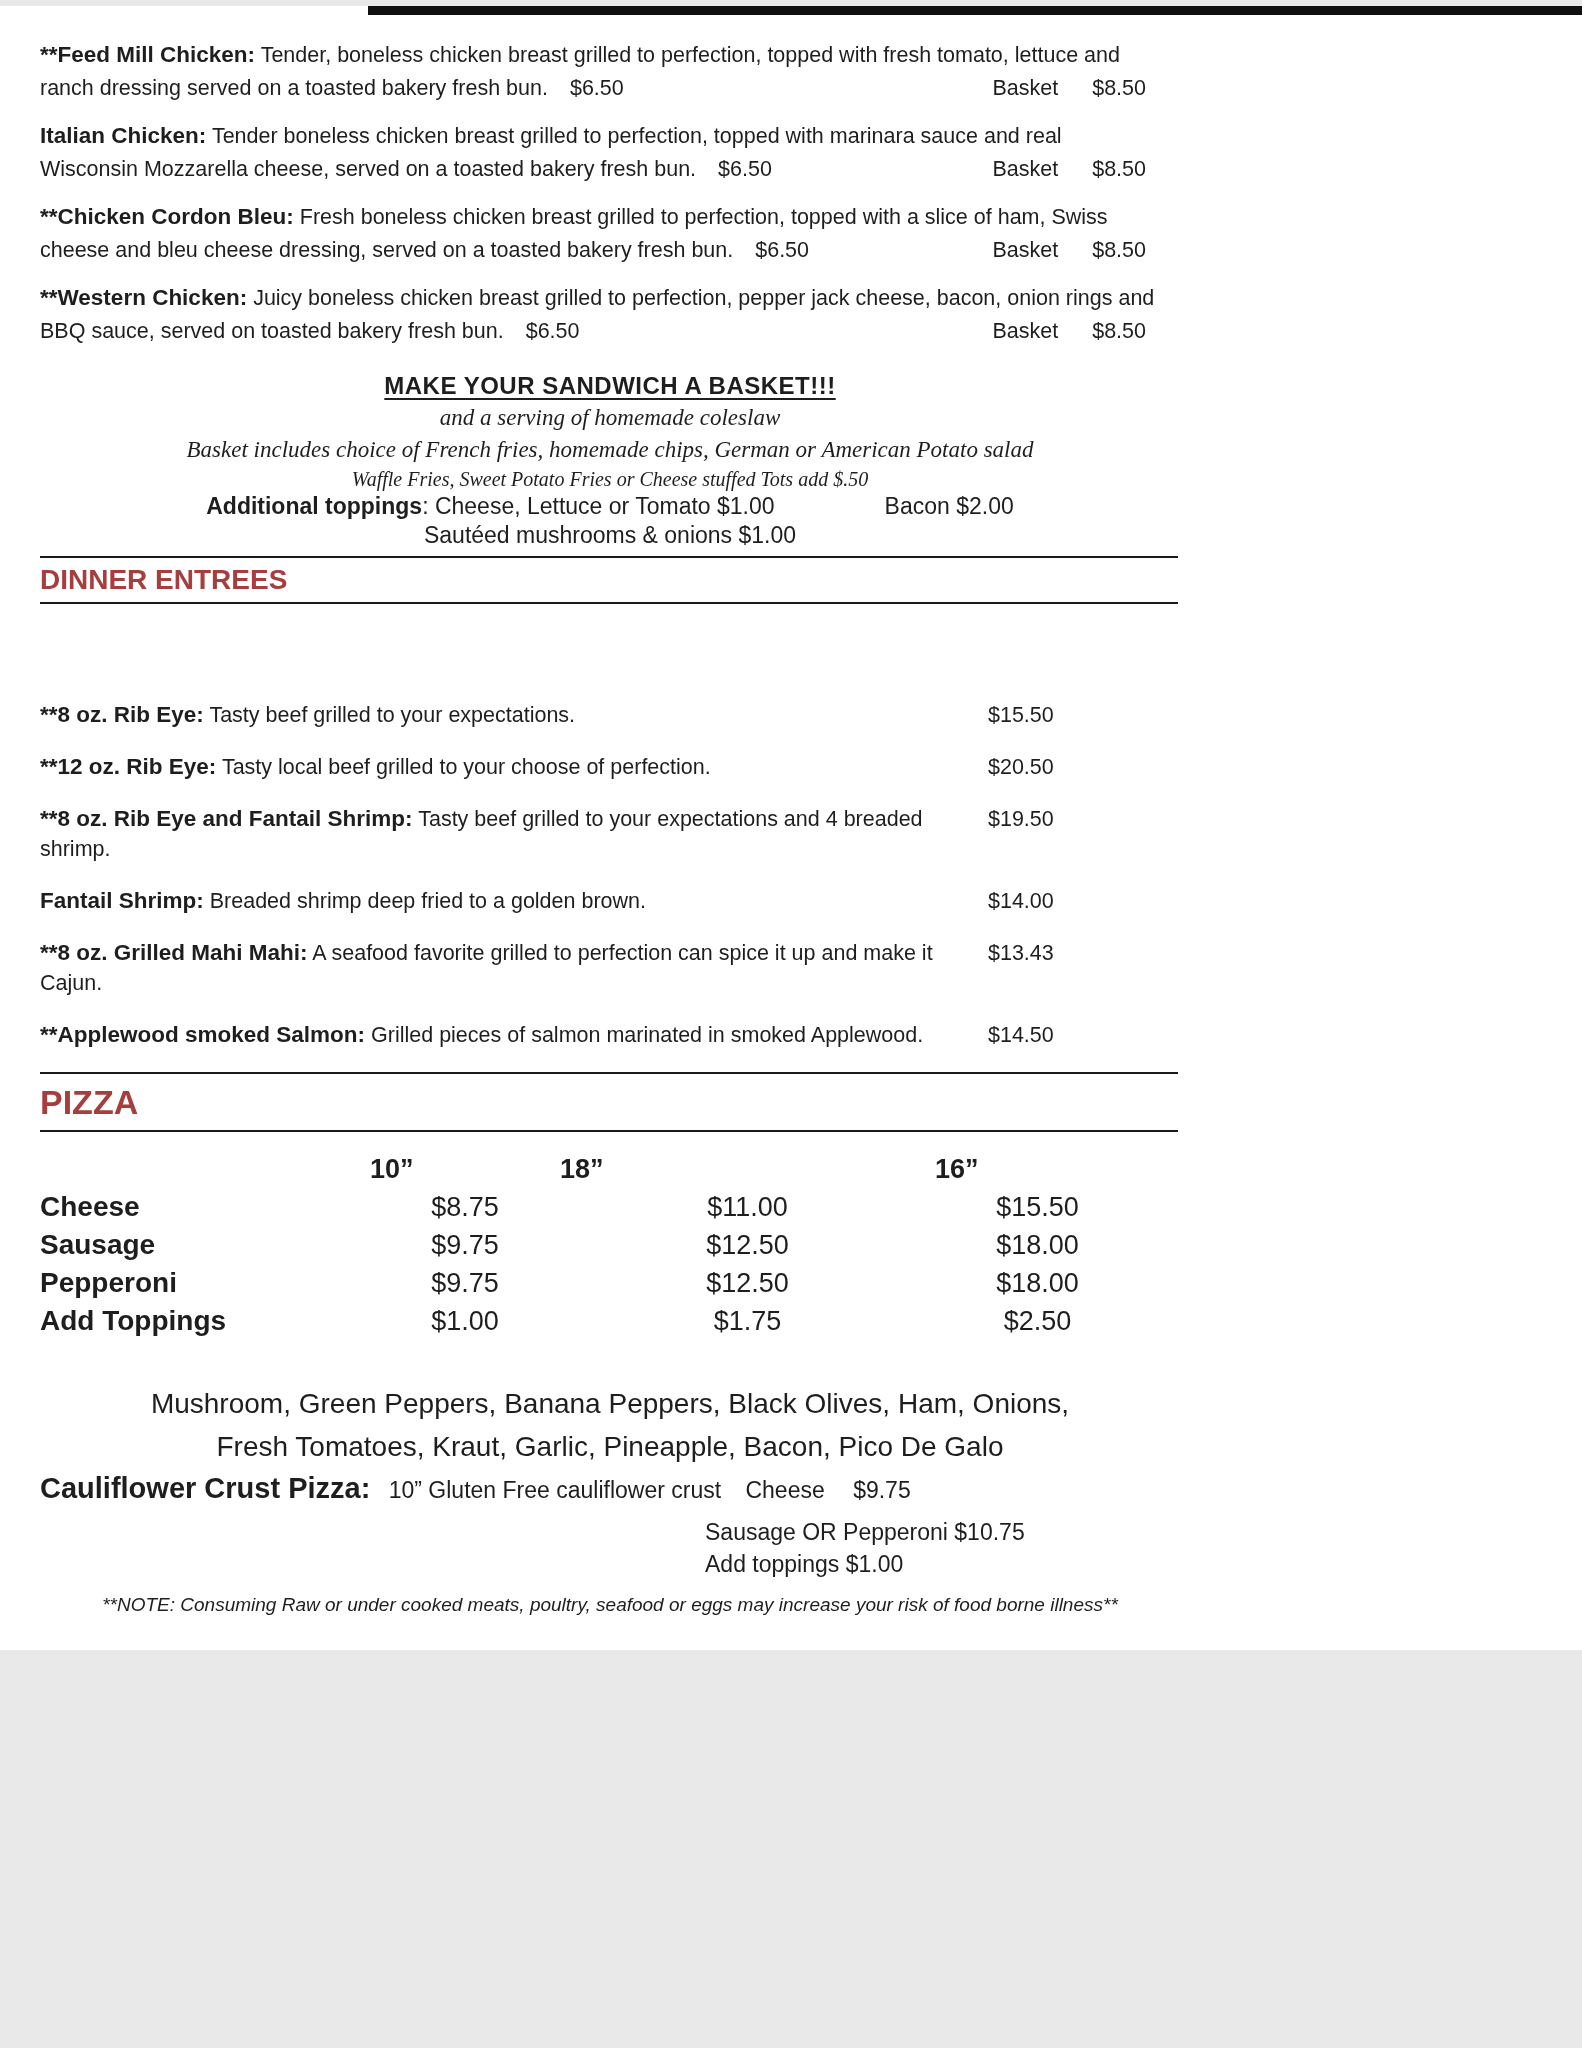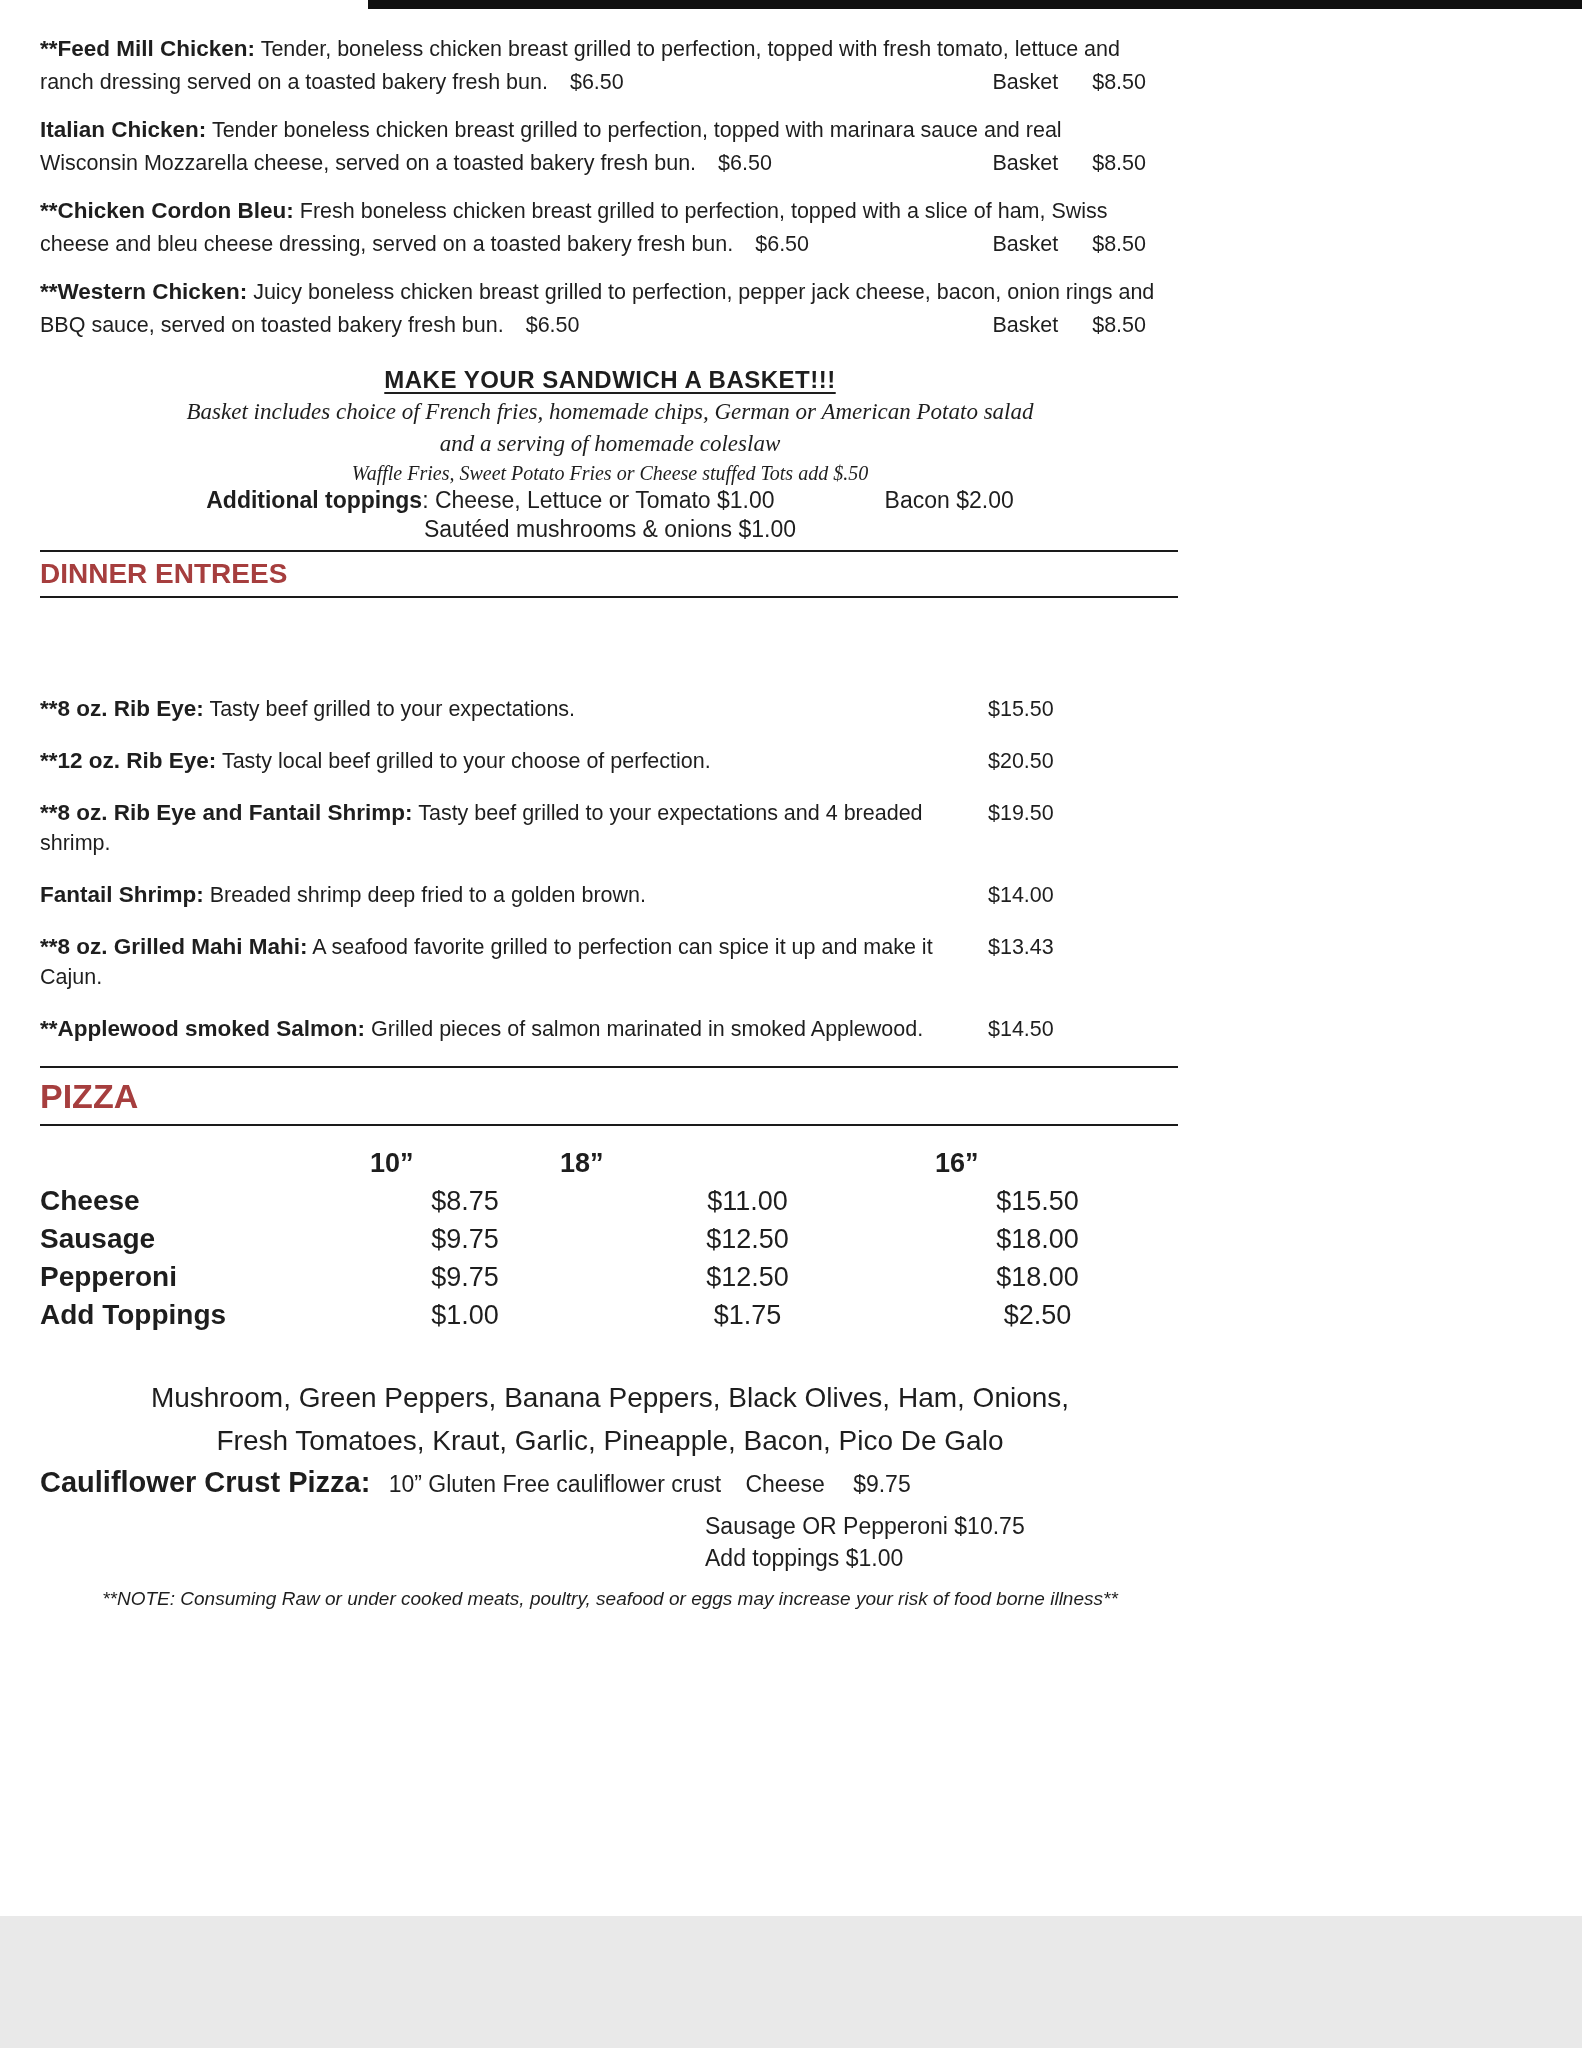--- a/index.html
+++ b/index.html
@@ -1,22 +1,22 @@
 <!DOCTYPE html>
 <html style="--accent_red: #a63e3e; --ink: #1e1e1e; --scan_bar: #101010;"><head>
 <meta charset="utf-8">
 <style>
   * { margin:0; padding:0; box-sizing:border-box; }
   html,body { background:#e9e9e9; }
   body { font-family:"Liberation Sans", sans-serif; color:var(--ink, #1e1e1e); }
 
   .page {
     position:relative;
-    width:1582px; height:1916px;
-    margin:0 auto;
+    width:1582px; height:1644px;
+    margin:6px auto;
     background:#ffffff;
     overflow:hidden;
   }
   .scan-bar {
     position:absolute; top:0; left:368px; right:0; height:9px;
     background:var(--scan_bar, #101010);
   }
   .content {
     position:relative;
     margin-left:40px;
@@ -160,22 +160,22 @@
         <span class="s-price">$6.50</span>
         <span class="basket">
           <span class="b-label">Basket</span>
           <span class="b-price">$8.50</span>
         </span>
       </div>
     </section>
 
     <section class="promo">
       <div class="promo-title">MAKE YOUR SANDWICH A BASKET!!!</div>
+      <div class="promo-serif">and a serving of homemade coleslaw</div>
       <div class="promo-serif">Basket includes choice of French fries, homemade chips, German or American Potato salad</div>
-      <div class="promo-serif">and a serving of homemade coleslaw</div>
       <div class="promo-serif-small">Waffle Fries, Sweet Potato Fries or Cheese stuffed Tots add $.50</div>
       <div class="promo-toppings">
         <span class="bold-label">Additional toppings</span><span>:  Cheese, Lettuce or Tomato $1.00</span><span class="promo-bacon">Bacon $2.00</span>
       </div>
       <div class="promo-sauteed">Sautéed mushrooms &amp; onions $1.00</div>
     </section>
 
     <hr class="rule rule-1">
     <div class="section-header dinner-header">DINNER ENTREES</div>
     <hr class="rule rule-2">

